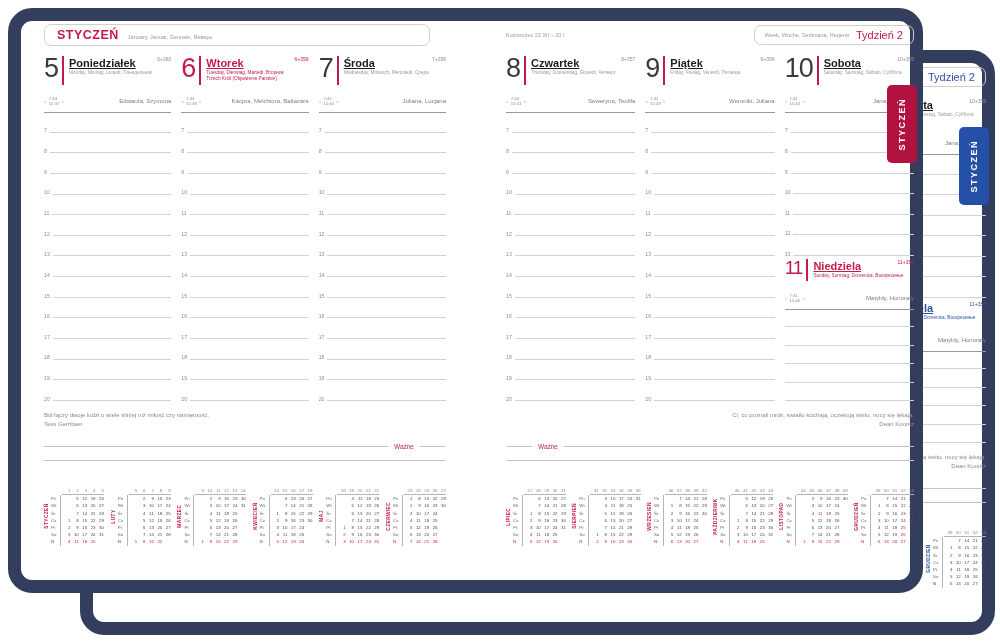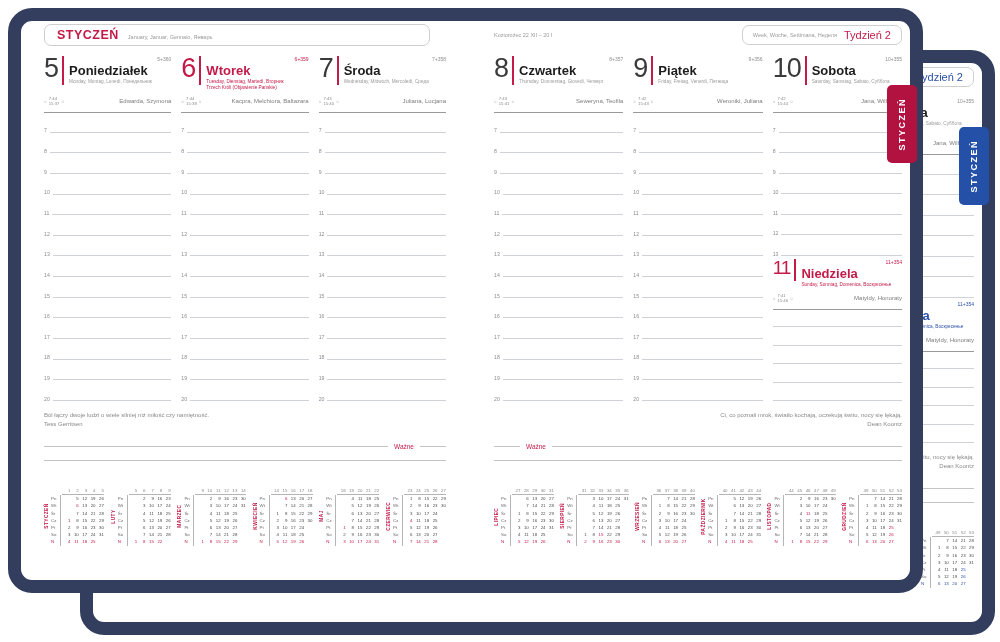--- a/index.html
+++ b/index.html
@@ -8,35 +8,35 @@
   .spread{position:absolute;width:915px;height:585px;}
   .spread.front{left:8px;top:8px;z-index:2;--accent:#c41a48;--tab:#b21240;}
   .spread.back {left:80px;top:50px;z-index:1;--accent:#2b51a8;--tab:#2450a8;}
   .sheet{position:absolute;inset:0;background:#fff;border:13px solid #333e5f;border-radius:24px;}
   .month-tab{position:absolute;right:6px;top:77px;width:30px;height:78px;background:var(--tab);
     border-radius:5px;z-index:6;display:flex;align-items:center;justify-content:center;}
   .month-tab span{writing-mode:vertical-rl;transform:rotate(180deg);color:#fff;font-size:9px;
     font-weight:bold;letter-spacing:1.5px;}
   .pg{position:absolute;top:14px;height:557px;}
   .pg-left{left:36px;width:402px;}
-  .pg-right{left:486px;width:408px;}
+  .pg-right{left:498px;width:408px;}
   .head-row{height:26px;display:flex;align-items:center;}
   .month-box{display:flex;align-items:baseline;gap:9px;border:1px solid #cfcfcf;border-radius:7px;
     padding:3px 12px;width:96%;box-sizing:border-box;}
   .month-title{font-size:12.5px;font-weight:bold;color:var(--accent);letter-spacing:.5px;}
   .month-langs,.week-langs,.zodiac{font-size:5.5px;color:#999;}
   .week-box{margin-left:auto;display:flex;align-items:center;gap:7px;border:1px solid #cfcfcf;
     border-radius:7px;padding:3px 10px;}
   .week-label{font-size:11px;color:var(--accent);}
   .cols{display:flex;gap:10px;margin-top:6px;height:348px;}
   .day-col{flex:1;display:flex;flex-direction:column;min-width:0;}
   .day-head{position:relative;display:flex;align-items:flex-start;height:36px;flex:none;}
   .day-num{font-size:27px;line-height:29px;color:#3a3a3a;letter-spacing:-1px;}
   .day-bar{width:2px;height:29px;background:var(--accent);margin:2px 5px 0 4px;flex:none;}
-  .day-name{font-size:13px;font-weight:bold;color:#1c1c1c;margin-top:9px;white-space:nowrap;}
+  .day-name{font-size:11px;font-weight:bold;color:#1c1c1c;margin-top:3px;white-space:nowrap;text-decoration:underline;}
   .day-langs,.day-extra{font-size:4.7px;color:#9a9a9a;margin-top:1px;white-space:nowrap;}
   .day-extra{color:var(--accent);}
   .day-doy{position:absolute;right:0;top:2px;font-size:5px;color:#8d8d8d;}
   .hol .day-num,.hol .day-name,.hol .day-langs,.hol .day-doy{color:var(--accent);}
   .sun-head .day-num{font-size:19px;line-height:21px;}
   .sun-head{height:30px;}
   .sun-head .day-bar{height:22px;}
   .sun-row{display:flex;align-items:center;height:22px;flex:none;border-bottom:1px solid #9a9a9a;}
   .sun-circ{font-size:4.5px;color:#8d8d8d;}
   .sun-times{font-size:4.3px;color:#8d8d8d;line-height:1.25;margin:0 2px;}

